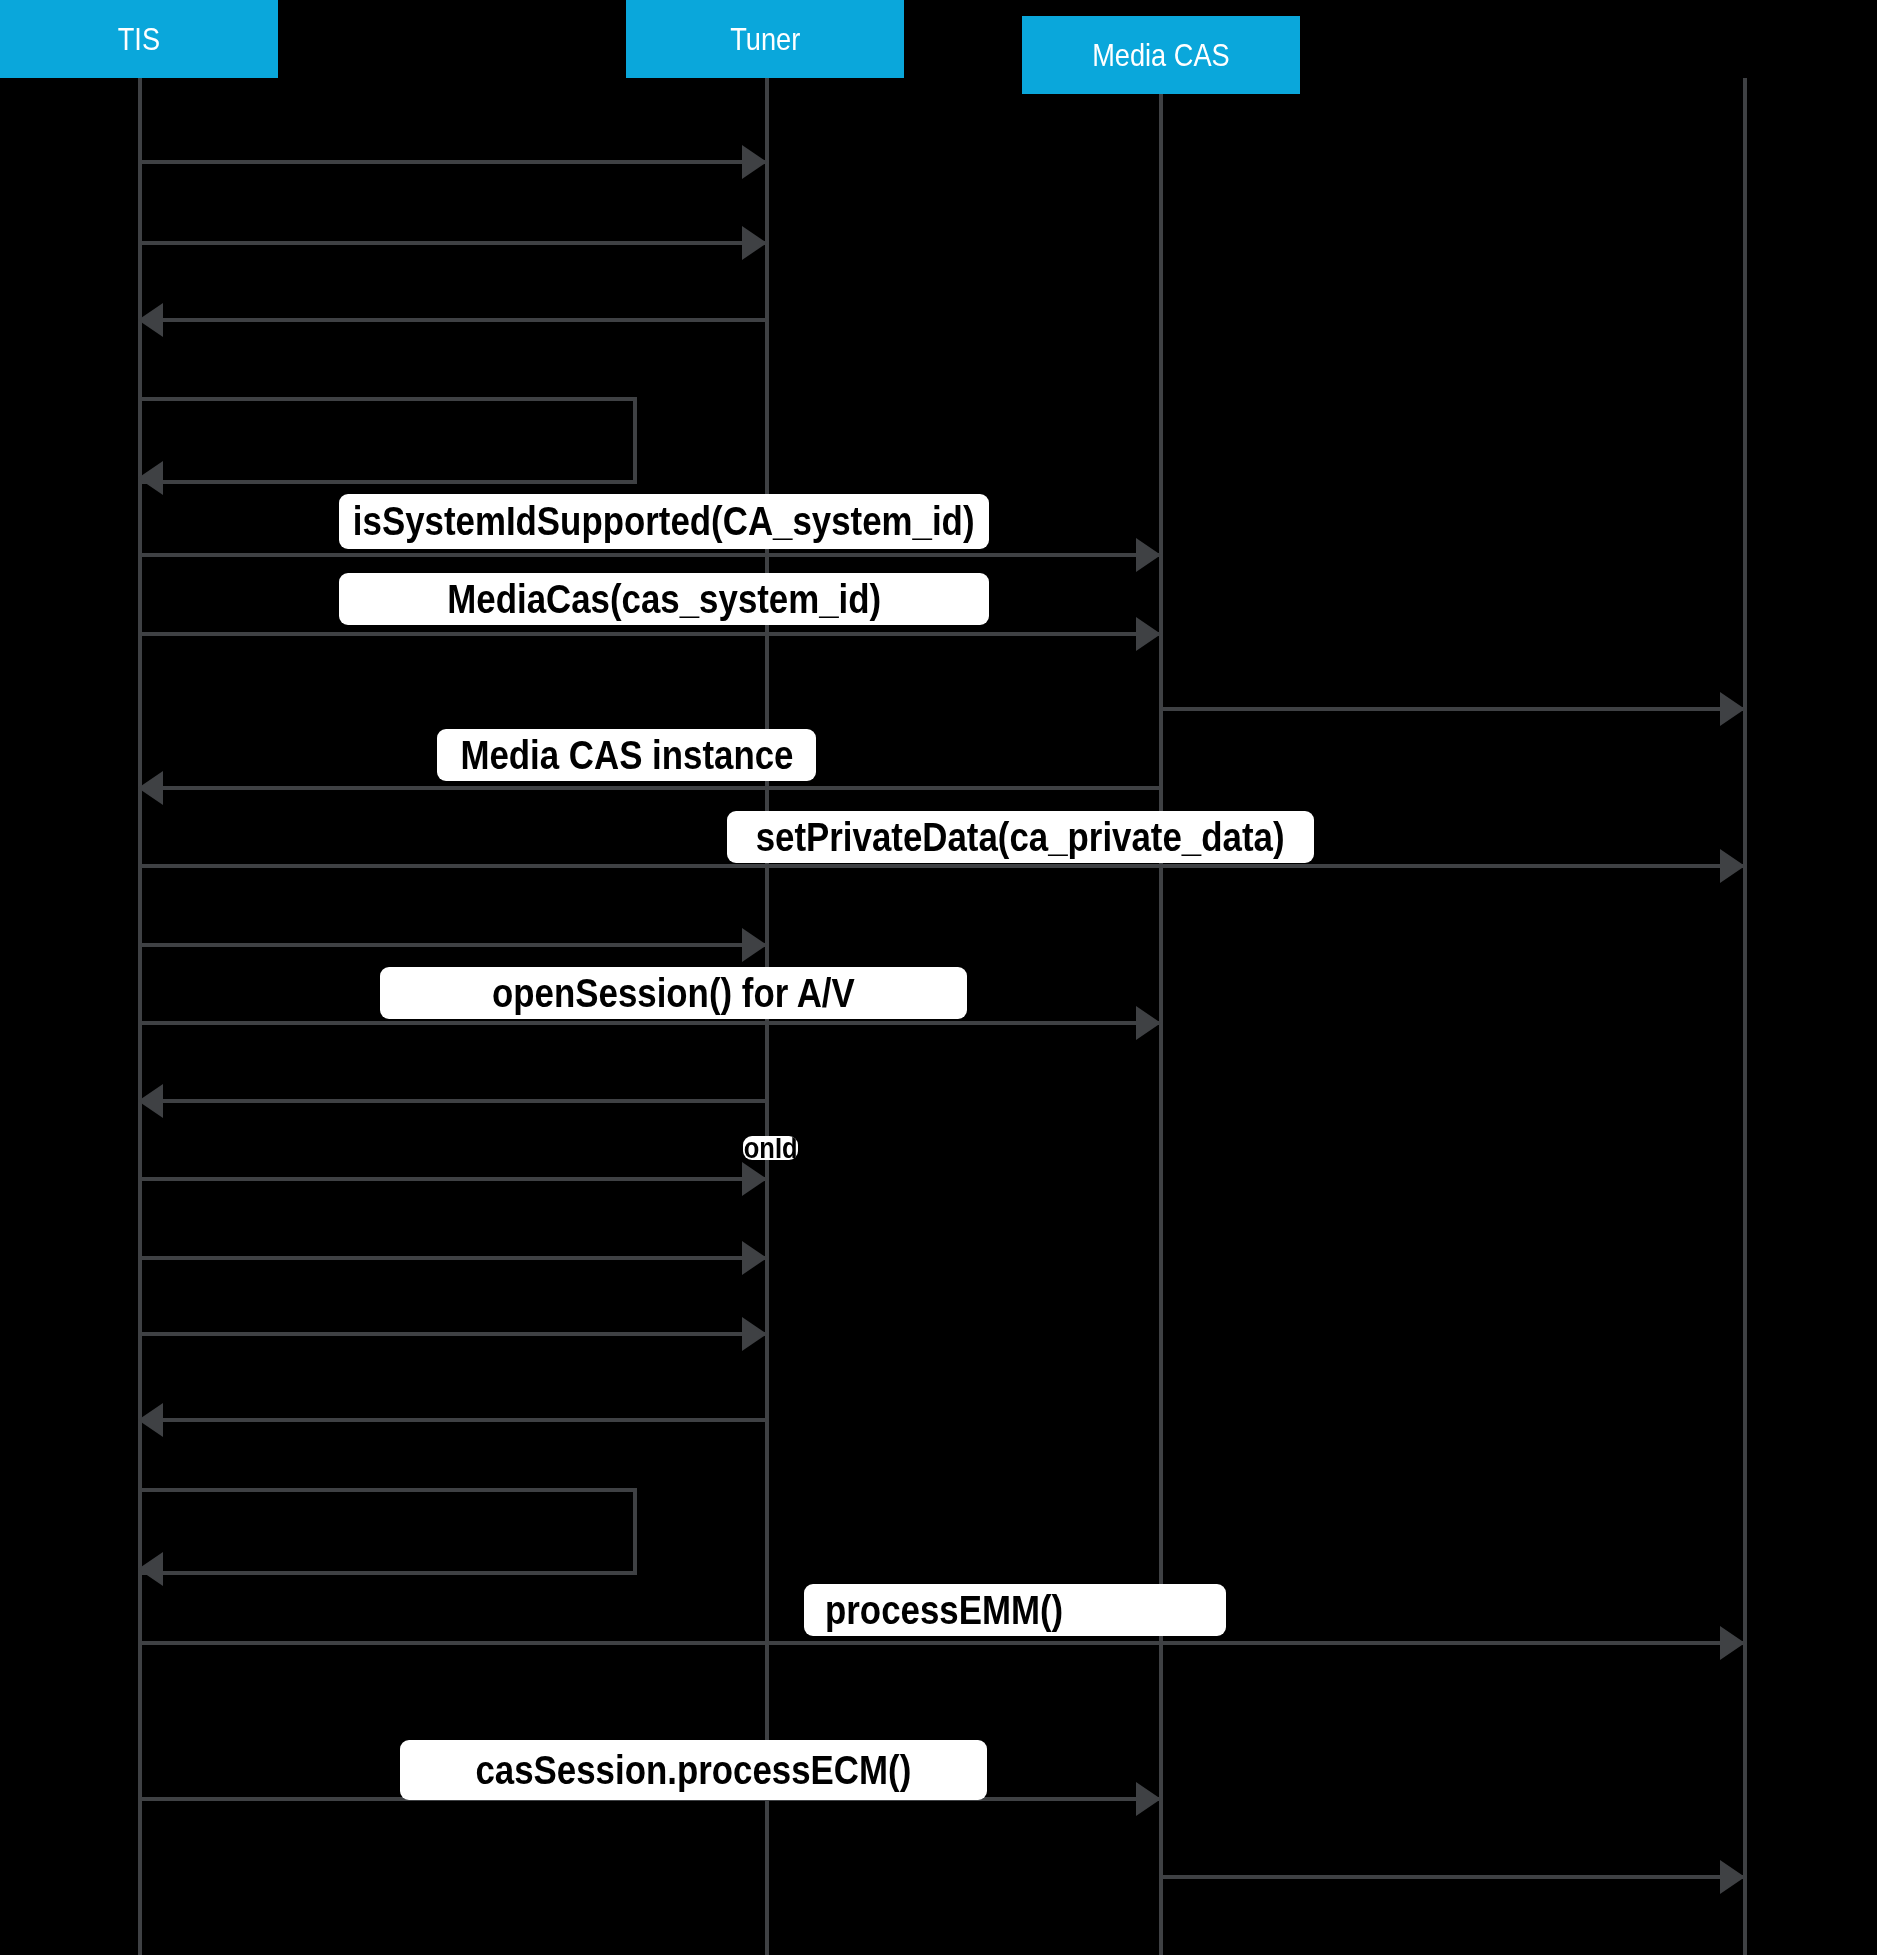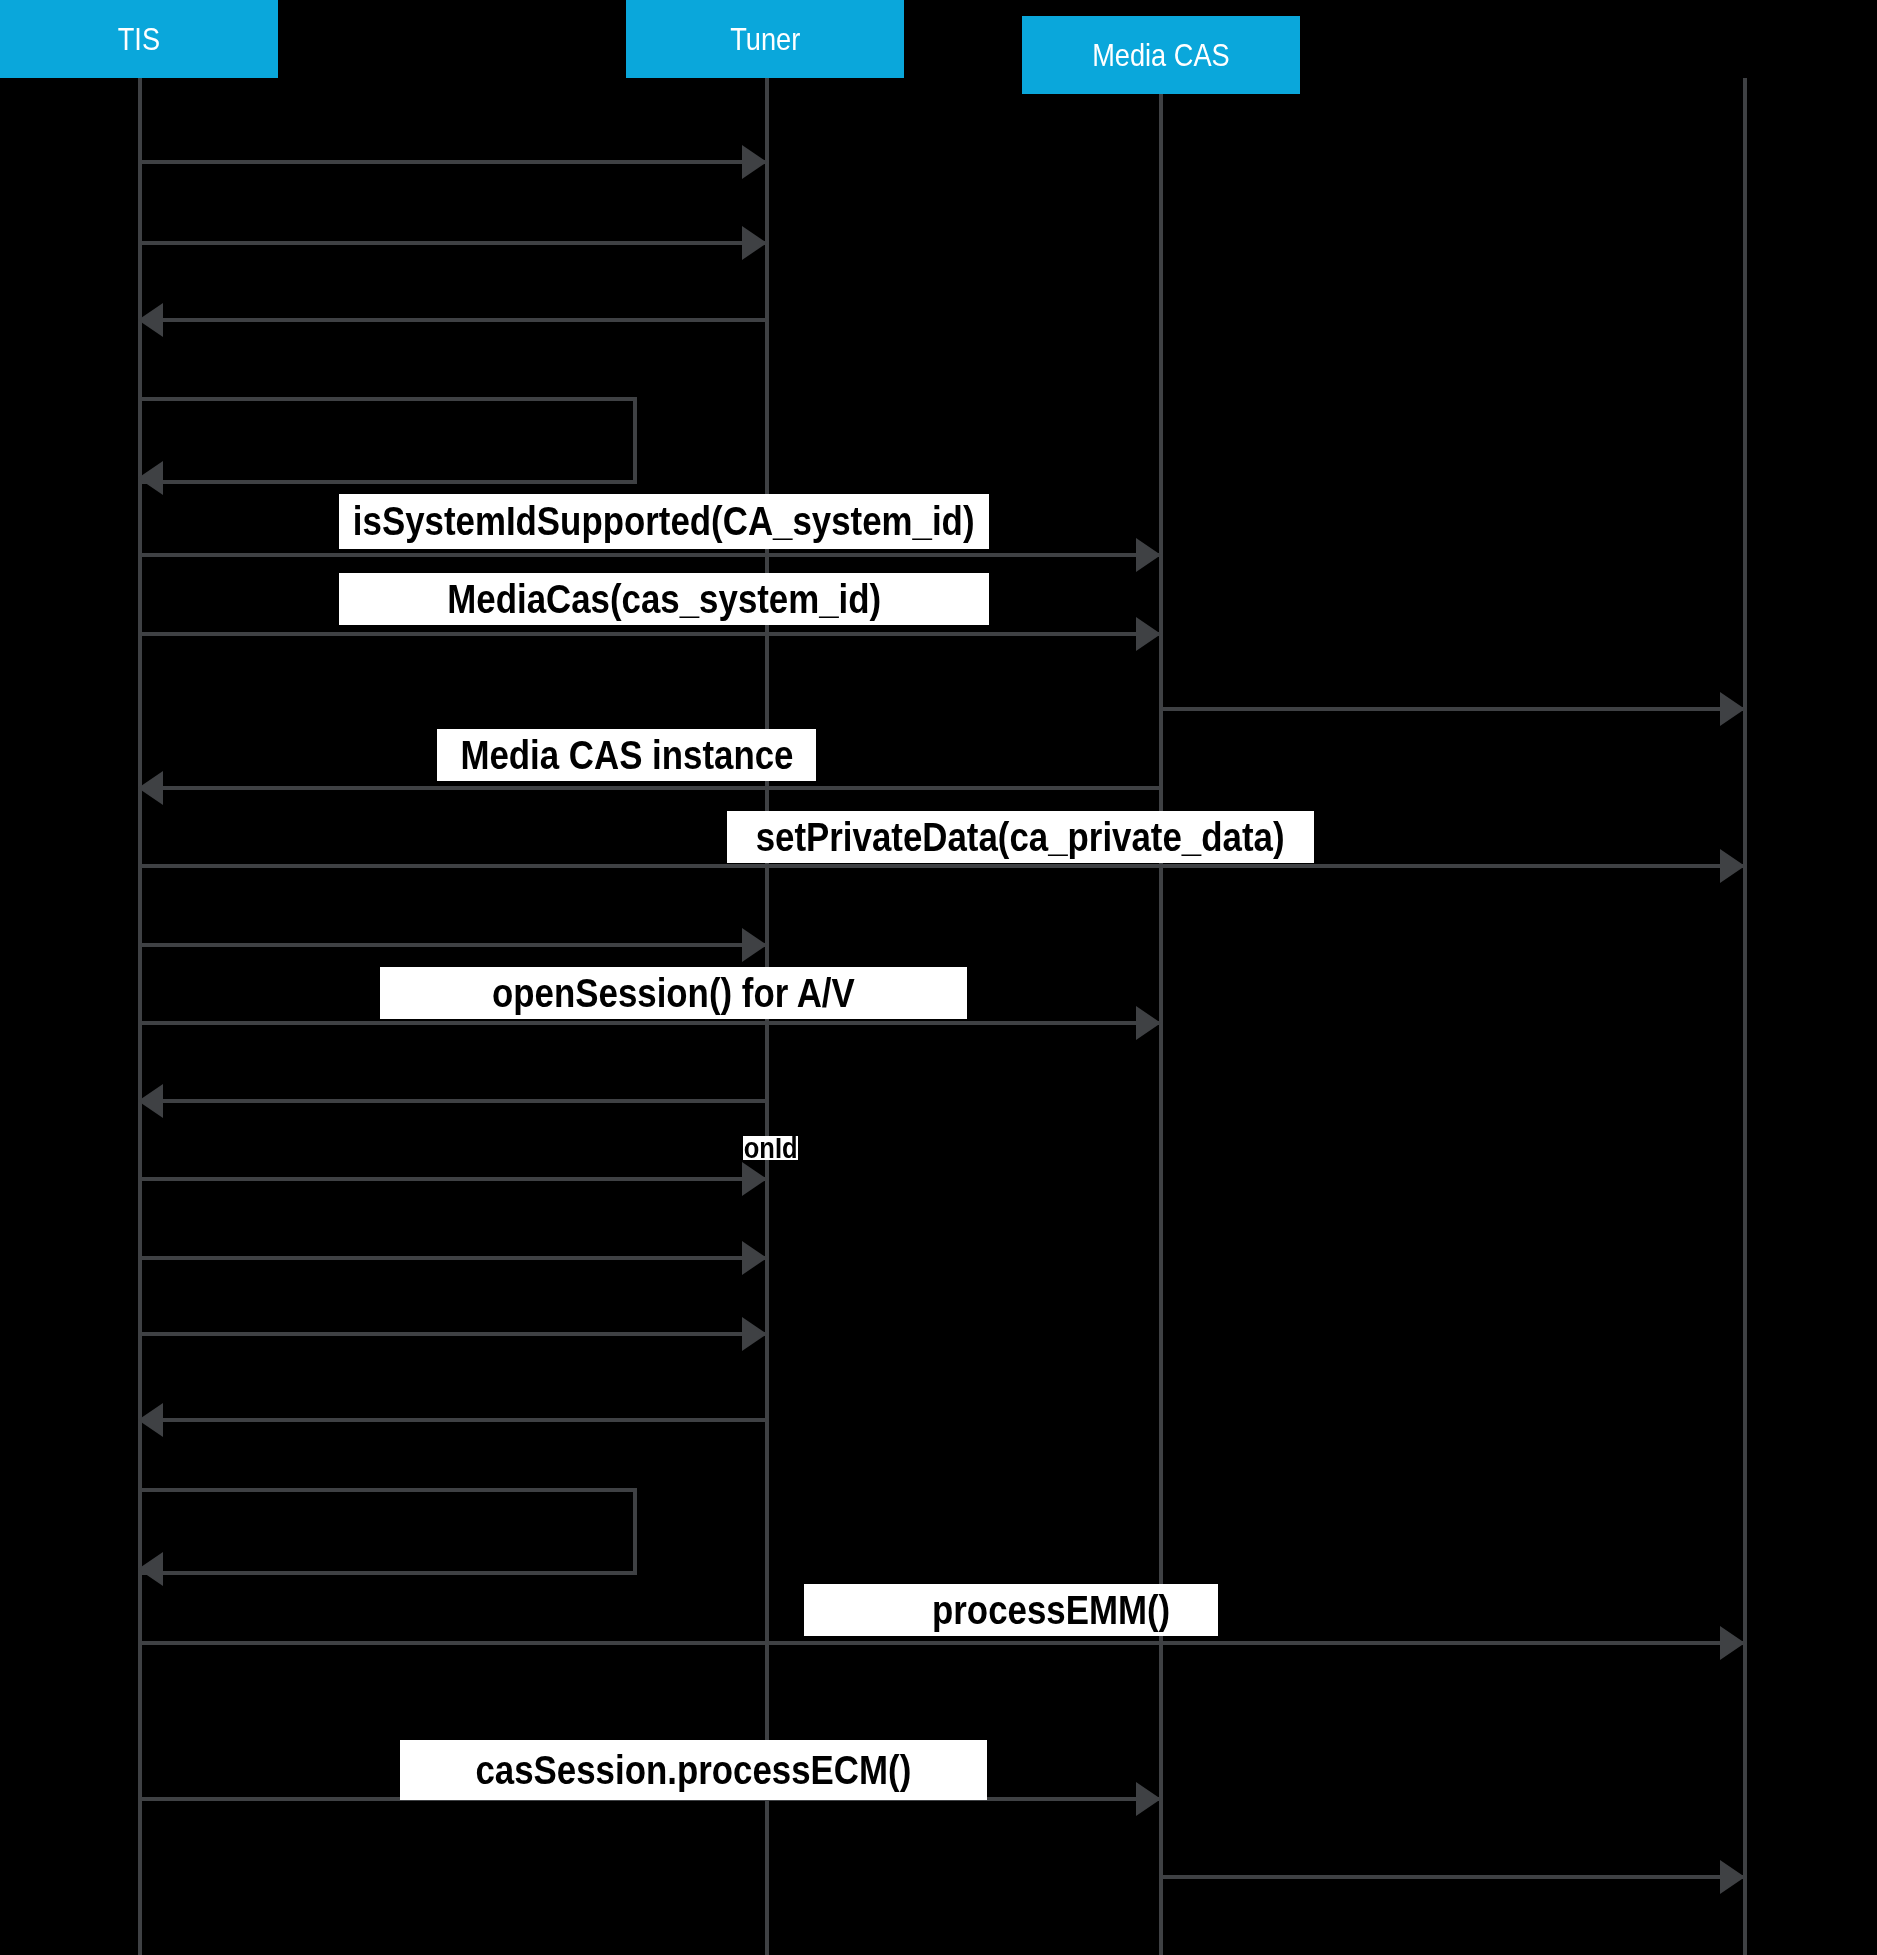--- a/index.html
+++ b/index.html
@@ -15,22 +15,22 @@
   
   .msg{position:absolute;height:4.3px;background:#3f4144;}
   .hd{position:absolute;width:0;height:0;border-top:17px solid transparent;border-bottom:17px solid transparent;top:-15.3px;}
   .hd.r{right:-0.8px;border-left:25px solid #3f4144;}
   .hd.l{left:-0.8px;border-right:25px solid #3f4144;}
   
   .loop{position:absolute;border:4.3px solid #3f4144;border-left:none;}
   .loop .hd{top:auto;bottom:-15.3px;left:-0.8px;}
   
   .lbl{position:absolute;background:#fff;color:#000;display:flex;align-items:center;
-       justify-content:center;font-size:41px;font-weight:bold;white-space:nowrap;overflow:hidden;z-index:3;}
-  .lbl.alignr{justify-content:flex-end;padding-right:27px;}
+       justify-content:center;font-size:41px;font-weight:bold;white-space:nowrap;overflow:hidden;z-index:3;border-radius:9px;}
+  .lbl.alignr{justify-content:flex-start;padding-right:35px;}
   .lbl.small{font-size:30px;}
 </style>
 </head>
 <body>
 
 <div id="canvas">
 
   <div class="life" style="left:138px"></div>
   <div class="life" style="left:765px"></div>
   <div class="life" style="left:1159px"></div>

